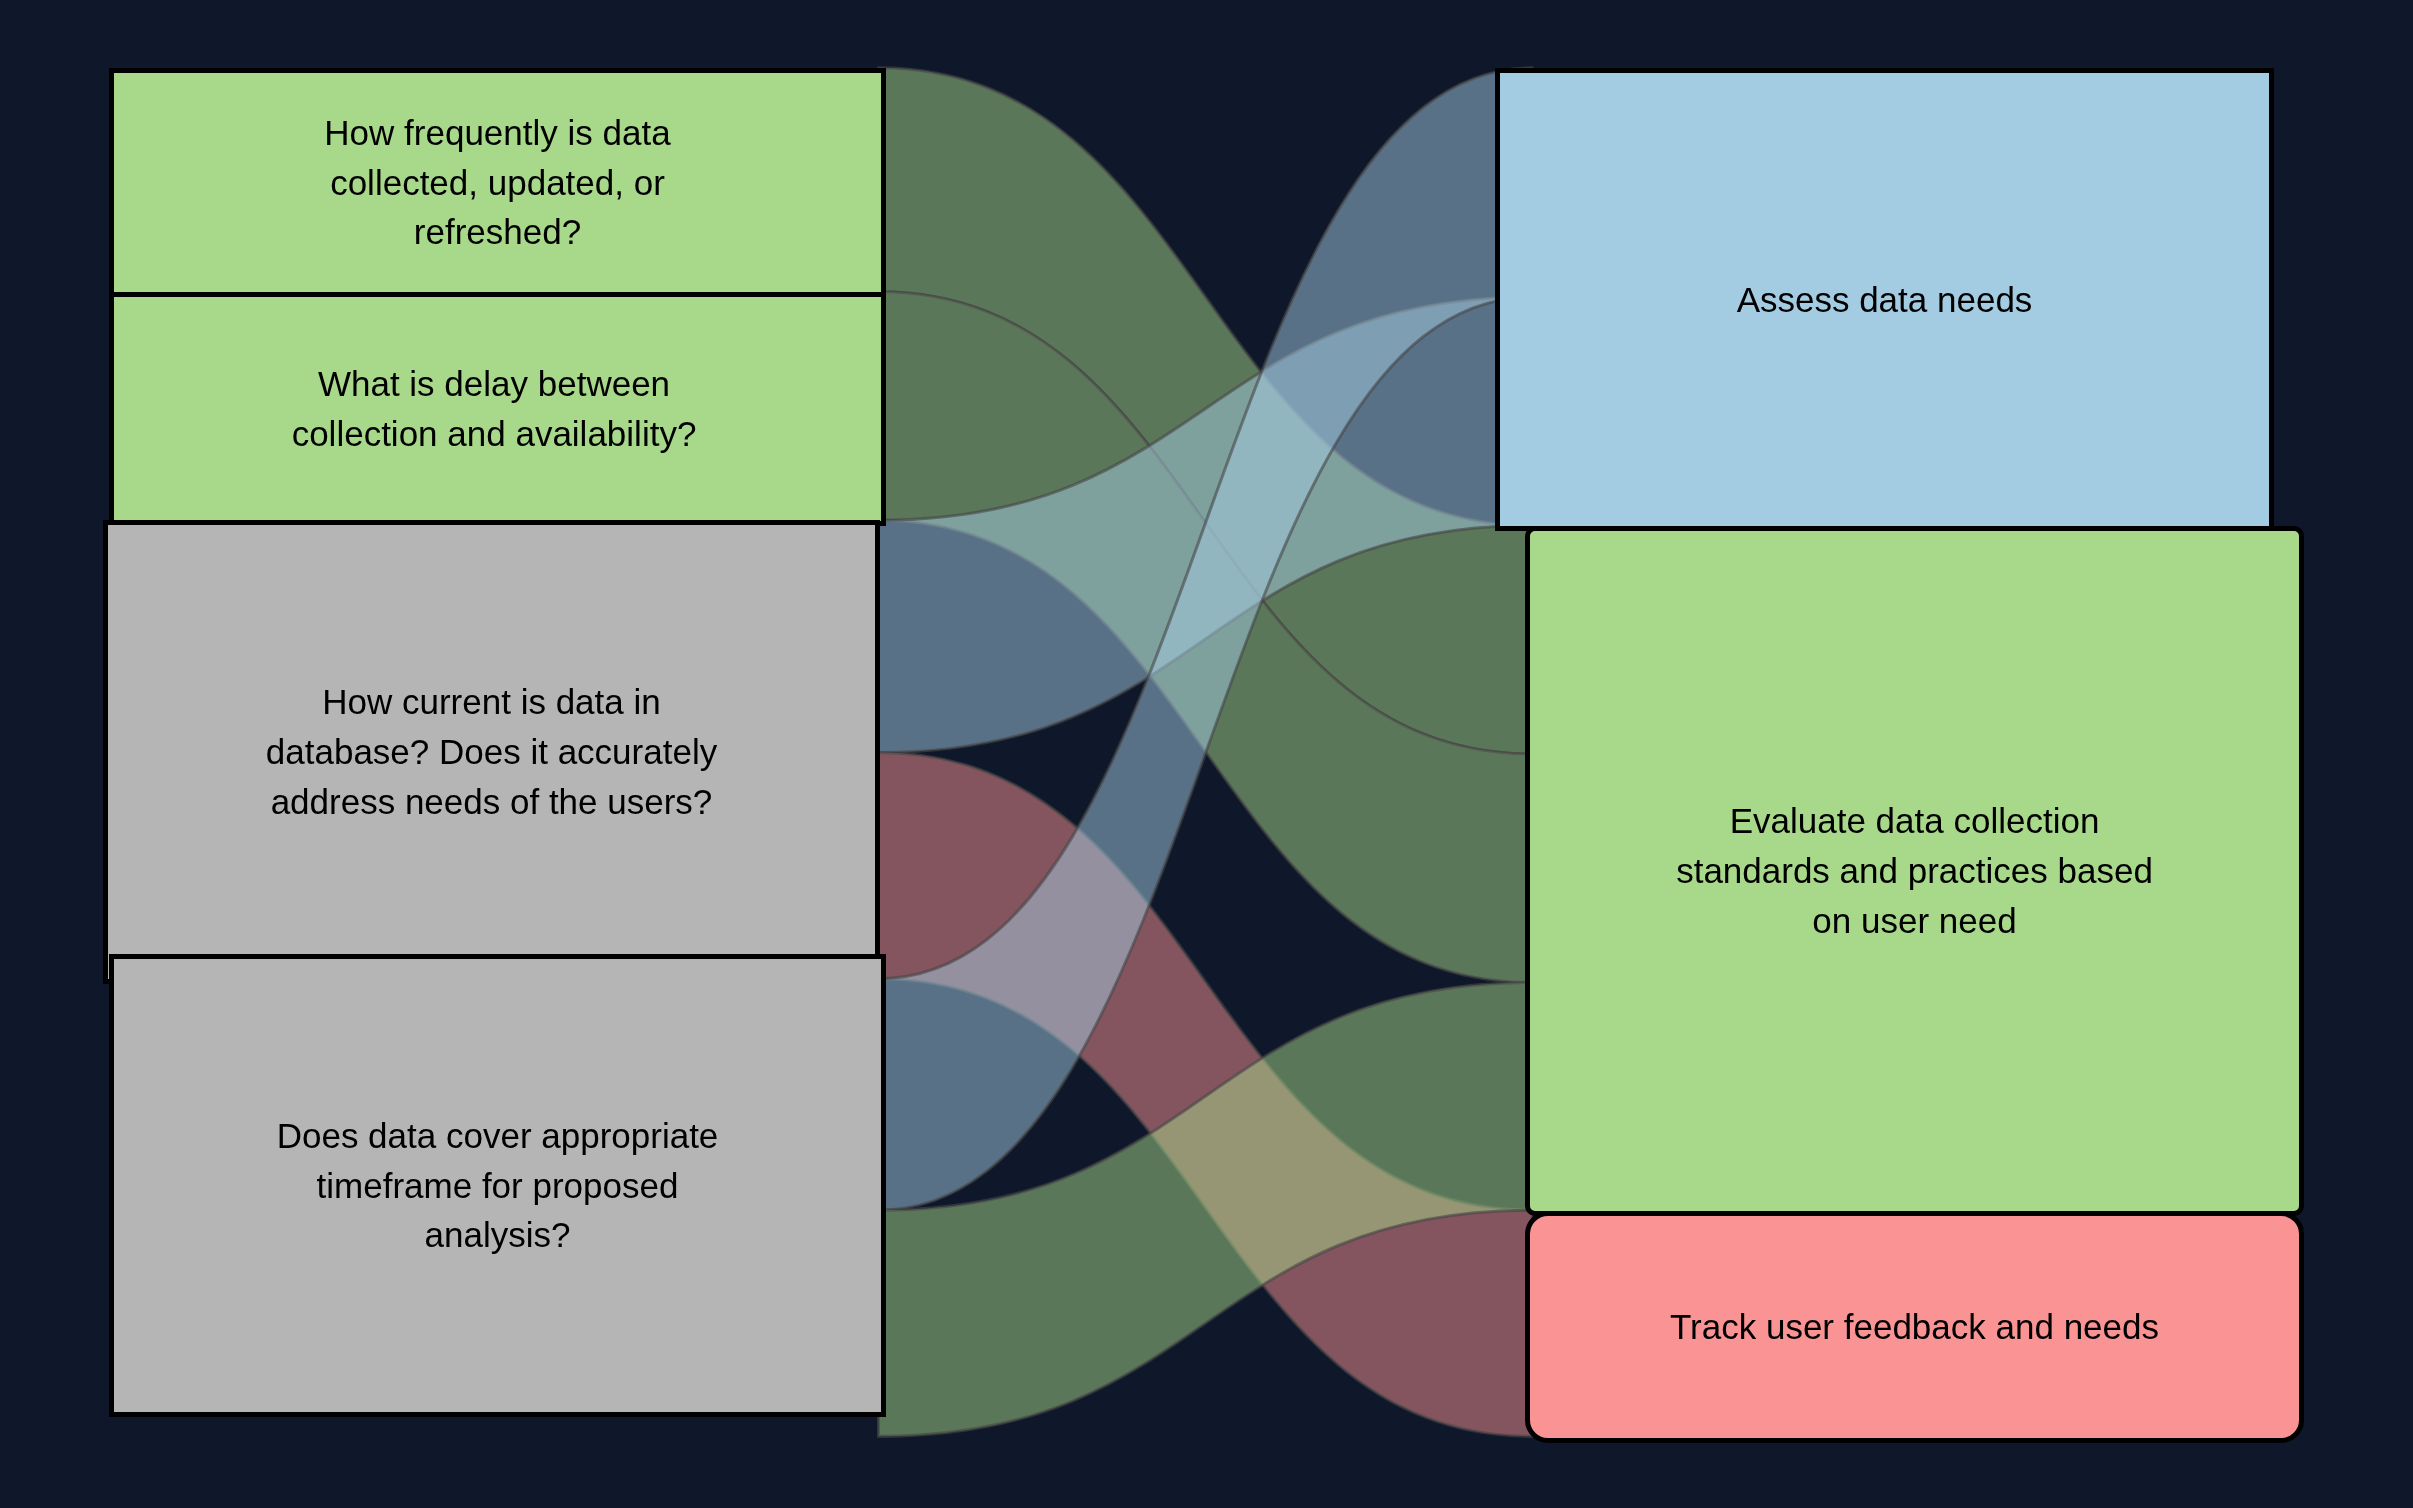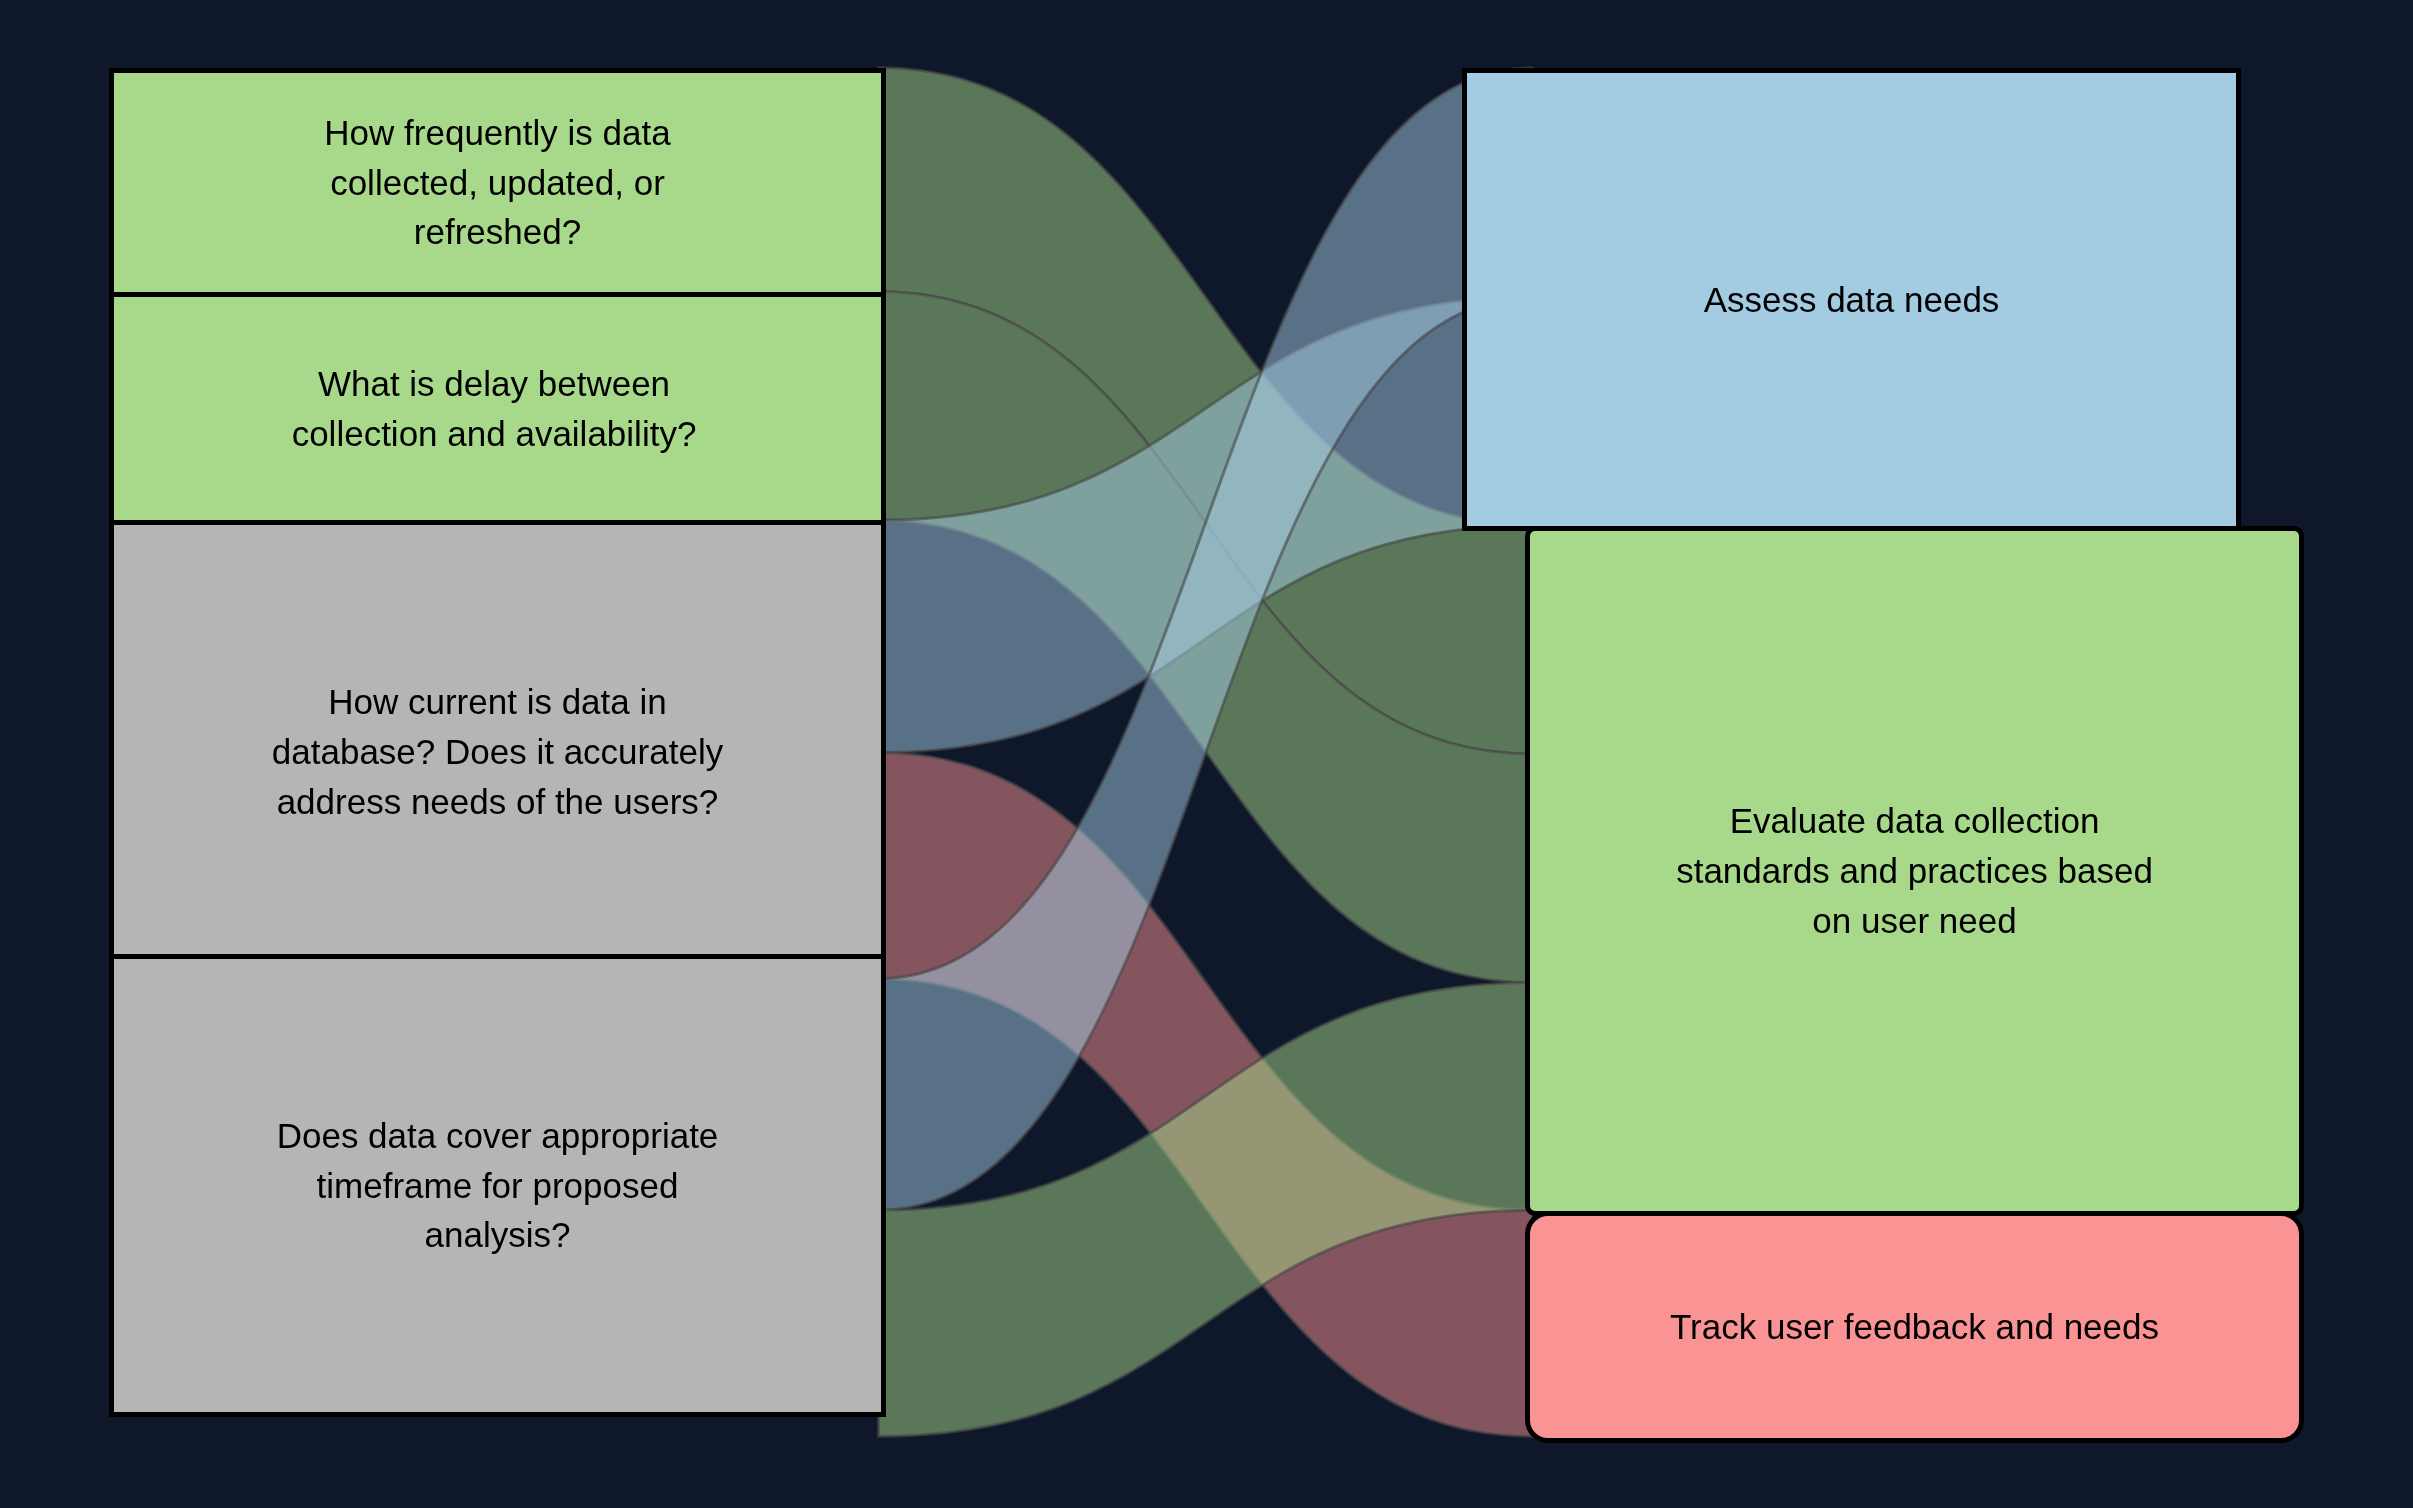--- a/index.html
+++ b/index.html
@@ -52,27 +52,27 @@
       <path d="M 1165 1298 C 1598.5 1298 1598.5 90 2032 90 L 2032 394 C 1598.5 394 1598.5 1605 1165 1605 Z" fill="#a3cbe1" fill-opacity="0.5" stroke="rgba(70,70,70,0.6)" stroke-width="4"></path>
       <path d="M 1165 1605 C 1598.5 1605 1598.5 1303 2032 1303 L 2032 1605 C 1598.5 1605 1598.5 1905 1165 1905 Z" fill="#a8d88a" fill-opacity="0.5" stroke="rgba(70,70,70,0.6)" stroke-width="4"></path>
     </svg>
 
   <div id="nodes">
     <div class="node" style="left: 109px; width: 777px; top: 68px; height: 229px; background: rgb(168, 216, 138); border-color: rgb(0, 0, 0); border-width: 5.3px;">How frequently is data
 collected, updated, or
 refreshed?</div>
     <div class="node" style="left: 109px; width: 777px; top: 292px; height: 234px; background: rgb(168, 216, 138); border-color: rgb(0, 0, 0); border-width: 5.3px; padding-left: 20px;">What is delay between
 collection and availability?</div>
-    <div class="node" style="left: 109px; width: 777px; top: 520px; height: 464px; background: rgb(181, 181, 181); border-color: rgb(0, 0, 0); border-width: 5.3px;">How current is data in
+    <div class="node" style="left: 103px; width: 777px; top: 520px; height: 464px; background: rgb(181, 181, 181); border-color: rgb(0, 0, 0); border-width: 5.3px;">How current is data in
 database? Does it accurately
 address needs of the users?</div>
     <div class="node" style="left: 109px; width: 777px; top: 954px; height: 463px; background: rgb(181, 181, 181); border-color: rgb(0, 0, 0); border-width: 5.3px;">Does data cover appropriate
 timeframe for proposed
 analysis?</div>
-    <div class="node" style="left: 1462px; width: 779px; top: 68px; height: 463px; background: rgb(163, 203, 225); border-color: rgb(0, 0, 0); border-width: 5.3px;">Assess data needs</div>
+    <div class="node" style="left: 1495px; width: 779px; top: 68px; height: 463px; background: rgb(163, 203, 225); border-color: rgb(0, 0, 0); border-width: 5.3px;">Assess data needs</div>
     <div class="node" style="left: 1525px; width: 779px; top: 526px; height: 690px; background: rgb(168, 216, 138); border-color: rgb(0, 0, 0); border-width: 5.3px; border-radius: 10px;">Evaluate data collection
 standards and practices based
 on user need</div>
     <div class="node" style="left: 1525px; width: 779px; top: 1211px; height: 232px; background: rgb(250, 148, 148); border-color: rgb(0, 0, 0); border-width: 5.3px; border-radius: 23px;">Track user feedback and needs</div>
   </div>
 
 </div>
 
 
 </body></html>

